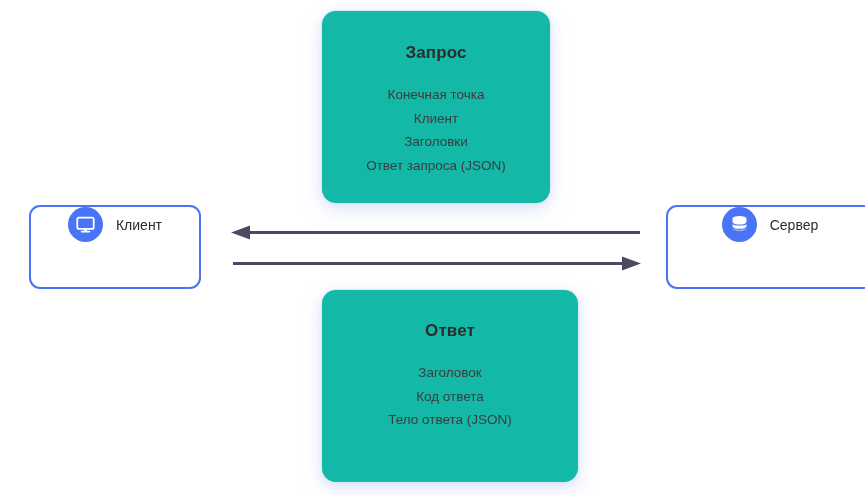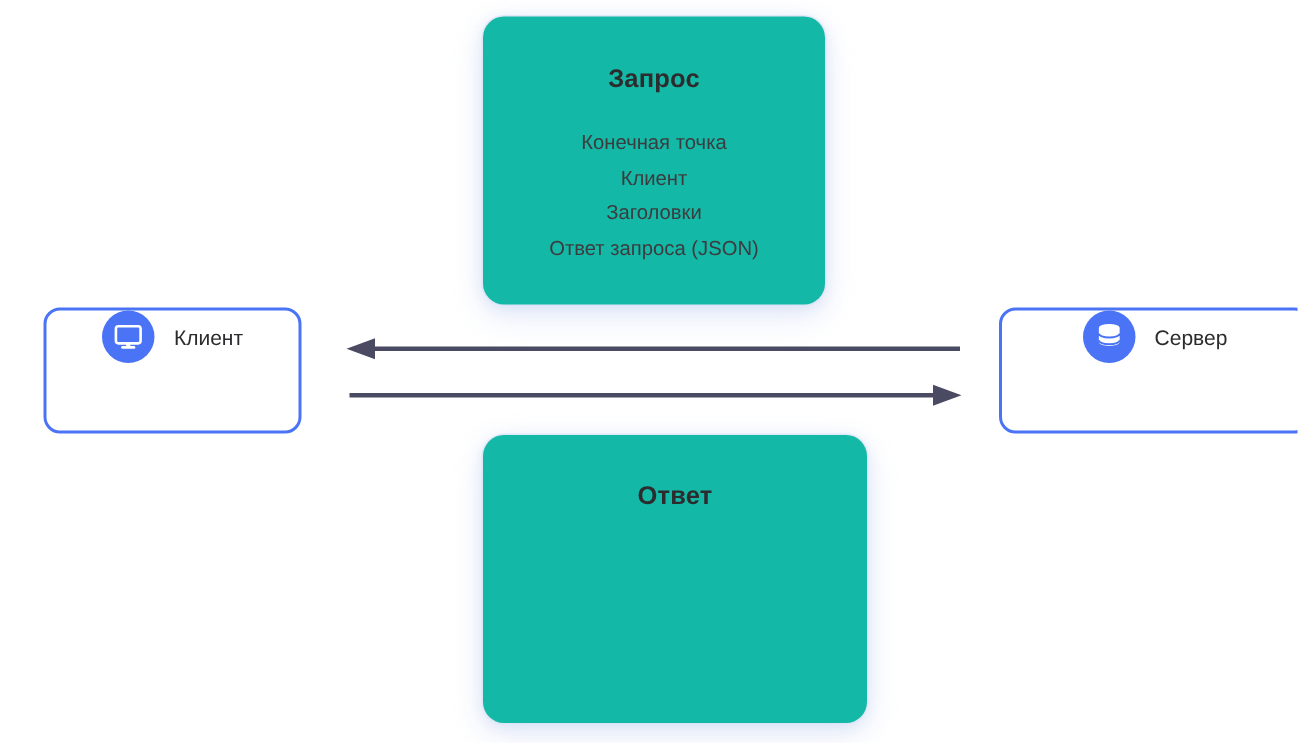--- a/index.html
+++ b/index.html
@@ -124,20 +124,25 @@
     <div class="card-lines">
       <div class="card-line">Конечная точка</div>
       <div class="card-line">Клиент</div>
       <div class="card-line">Заголовки</div>
       <div class="card-line">Ответ запроса (JSON)</div>
     </div>
   </div>
 
   <div class="info-card" id="response-card">
     <div class="card-title">Ответ</div>
+    <div class="card-lines">
+      <div class="card-line">Заголовок</div>
+      <div class="card-line">Код ответа</div>
+      <div class="card-line">Тело ответа (JSON)</div>
+    </div>
   </div>
 
   <div class="node-box" id="client-node">
     <div class="node-inner">
       <span class="node-icon-circle">
         <svg width="21" height="21" viewBox="0 0 24 24" aria-hidden="true">
           <rect x="2.6" y="4" width="18.8" height="13" rx="1.9" fill="none" stroke="#ffffff" stroke-width="2"></rect>
           <rect x="10.4" y="17" width="3.2" height="2.6" fill="#ffffff"></rect>
           <rect x="6.6" y="19.1" width="10.8" height="2" rx="1" fill="#ffffff"></rect>
         </svg>

